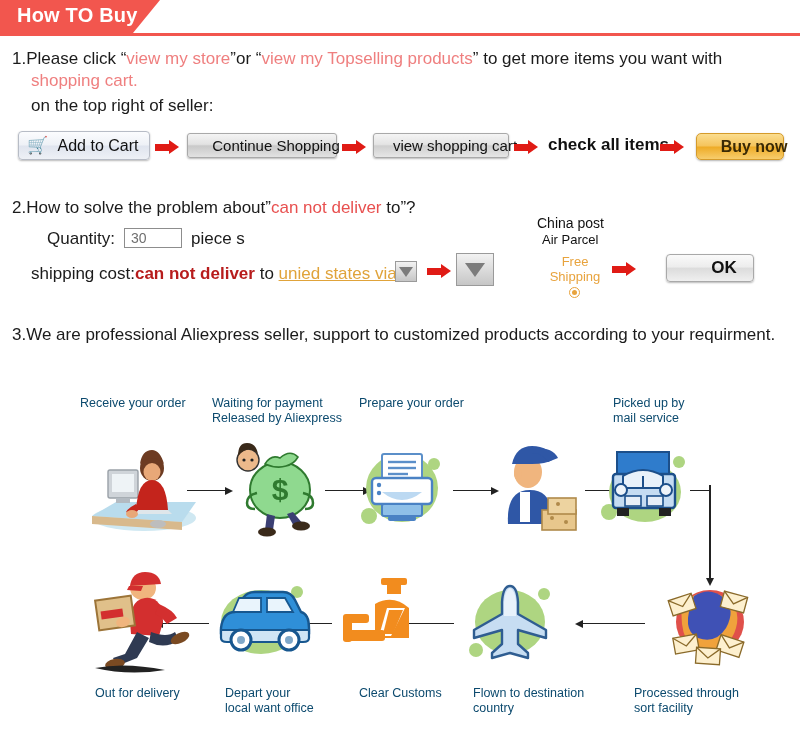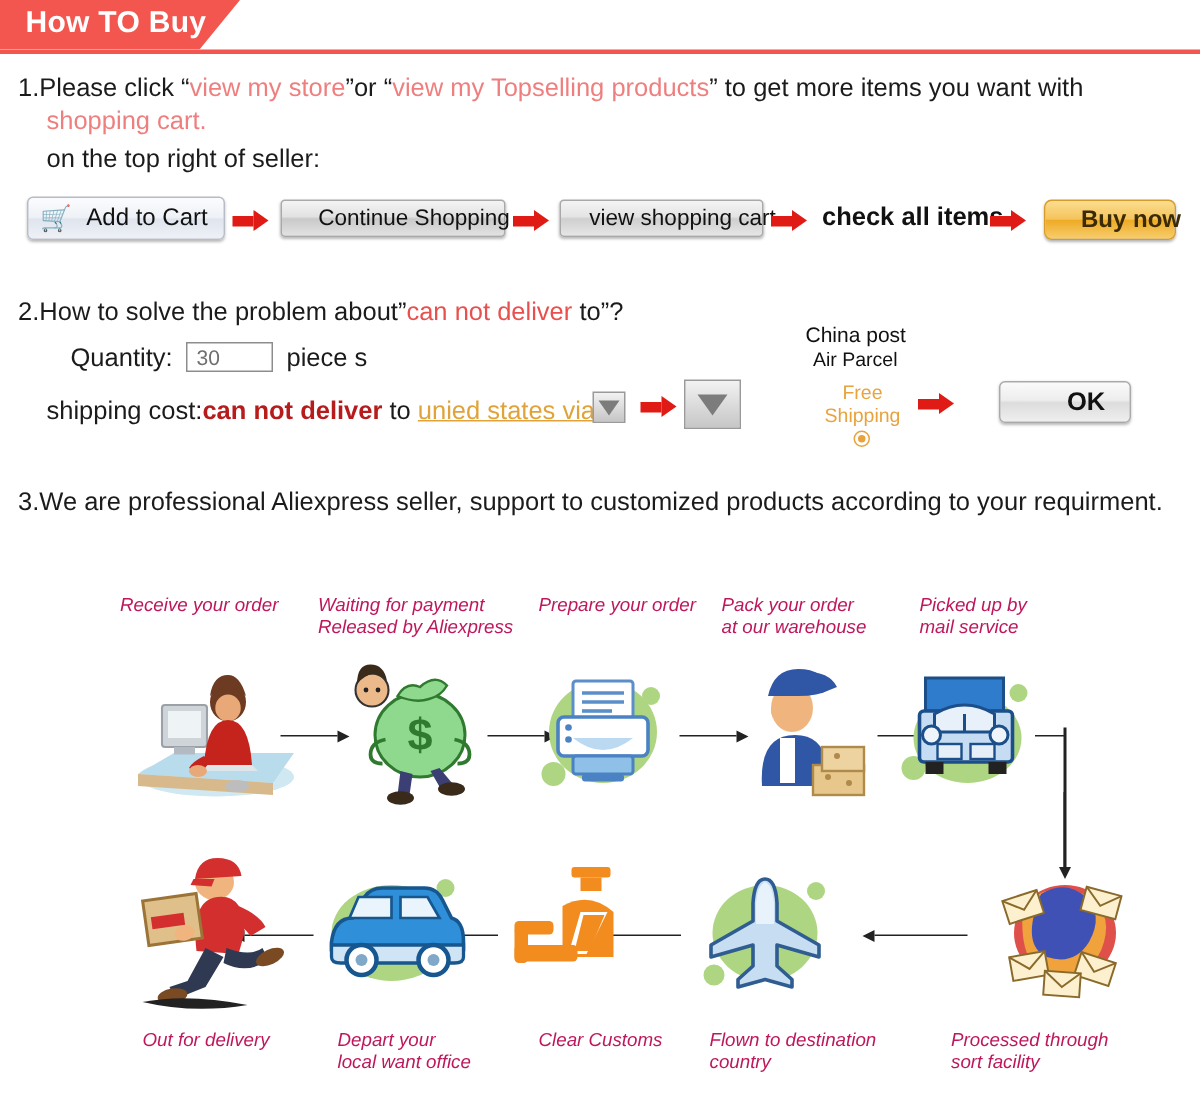--- a/index.html
+++ b/index.html
@@ -222,24 +222,23 @@
     font-weight: bold;
     border-radius: 4px;
     background: linear-gradient(to bottom, #fafafa 0%, #ededed 45%, #dcdcdc 52%, #efefef 100%);
   }
 
   
   .flow { position: absolute; left: 0; top: 378px; width: 800px; height: 340px; }
   .flow-label {
     position: absolute;
     font-size: 12.5px;
-    color: #be185d;
+    color: #0c4a6e;
     line-height: 15px;
     white-space: pre;
-    font-style: italic;
   }
   .node { position: absolute; }
   .fa {
     position: absolute;
     height: 11px;
     display: flex;
     align-items: center;
   }
   .fa .shaft { height: 1.5px; background: #222; }
   .fa .head-r {
@@ -368,22 +367,20 @@
 <div class="line" style="left:12px; top:324px;">
   <span>3.</span><span>We are professional Aliexpress seller, support to customized products according to your requirment.</span>
 </div>
 
 <div class="flow">
 
   <div class="flow-label" style="left:80px;  top:18px;">Receive your order</div>
   <div class="flow-label" style="left:212px; top:18px;">Waiting for payment
 Released by Aliexpress</div>
   <div class="flow-label" style="left:359px; top:18px;">Prepare your order</div>
-  <div class="flow-label" style="left:481px; top:18px;">Pack your order
-at our warehouse</div>
   <div class="flow-label" style="left:613px; top:18px;">Picked up by
 mail service</div>
 
   <div class="node" style="left:86px; top:68px; width:120px; height:90px;">
     <svg width="120" height="90" viewBox="0 0 120 90">
       <ellipse cx="58" cy="72" rx="52" ry="13" fill="#cfe8f2"></ellipse>
       <path d="M6 70 L30 56 L110 56 L96 76 Z" fill="#b9dced"></path>
       <path d="M6 70 L96 76 L96 84 L6 78 Z" fill="#d8b98c"></path>
       <rect x="22" y="24" width="30" height="28" rx="2" fill="#cfd4d9" stroke="#9aa1a8" stroke-width="1.4"></rect>
       <rect x="26" y="28" width="22" height="18" fill="#eef3f6"></rect>

